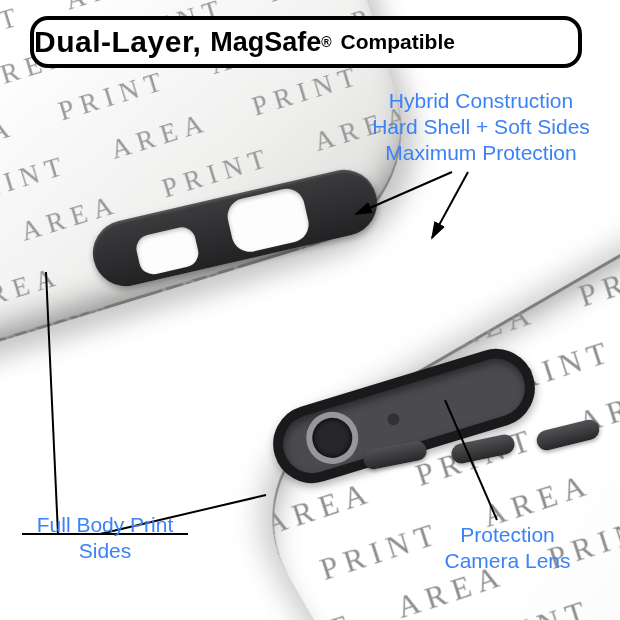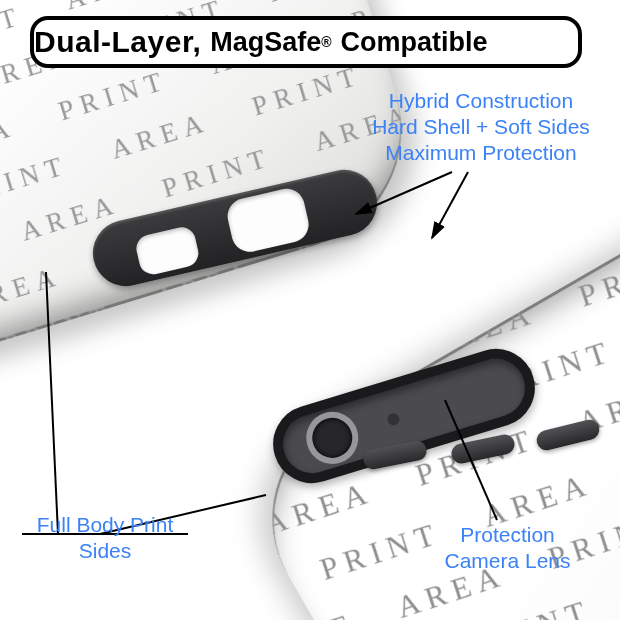--- a/index.html
+++ b/index.html
@@ -118,21 +118,21 @@
   .banner {
     position:absolute; left:30px; top:16px; width:552px; height:52px;
     background:#ffffff; border:4px solid #000000; border-radius:18px;
     box-sizing:border-box;
     display:flex; align-items:center; justify-content:flex-start;
     z-index:10; white-space:nowrap;
   }
   .banner .t1 { font-size:30px; font-weight:bold; letter-spacing:0.5px; }
   .banner .t2 { font-size:27px; font-weight:bold; margin-left:9px; }
   .banner .reg { font-size:14px; font-weight:bold; vertical-align:-7px; }
-  .banner .t3 { font-size:27px; font-weight:bold; margin-left:9px; }
+  .banner .t3 { font-size:21px; font-weight:bold; margin-left:9px; }
 </style>
 </head>
 <body>
 
 <div id="stage">
 
   <div class="case case1">
     <div class="pattern">
       <div class="prow">PRINT AREA PRINT AREA PRINT AREA PRINT AREA PRINT AREA PRINT AREA PRINT AREA PRINT AREA</div>
       <div class="prow">PRINT AREA PRINT AREA PRINT AREA PRINT AREA PRINT AREA PRINT AREA PRINT AREA PRINT AREA</div>

